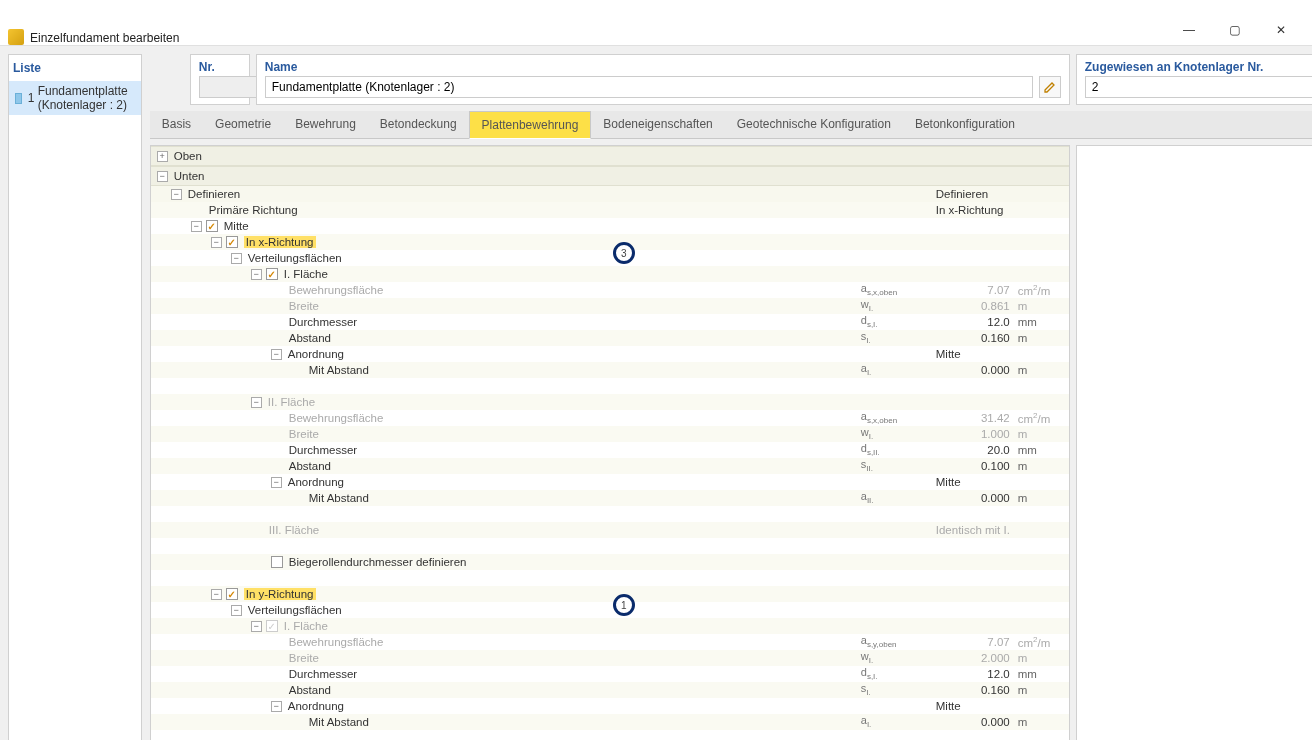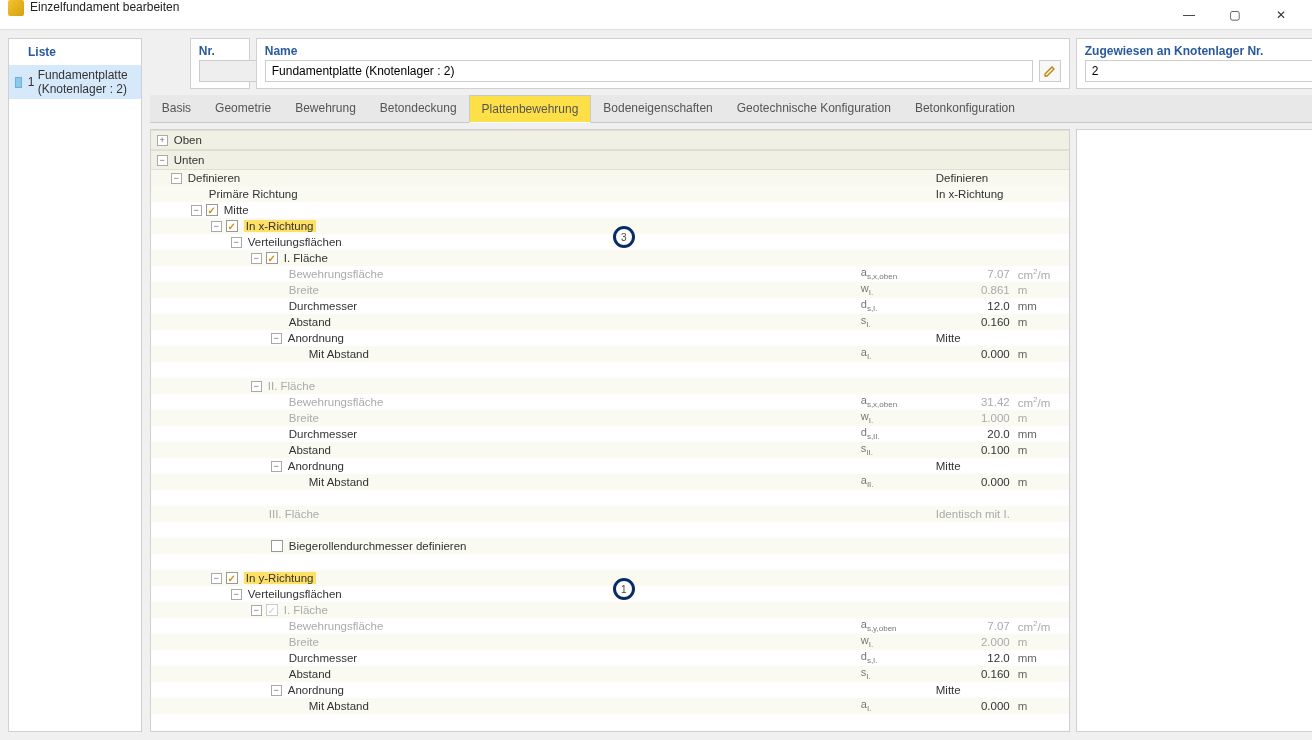--- a/index.html
+++ b/index.html
@@ -1,29 +1,29 @@
 <!DOCTYPE html>
 <html><head>
 <meta charset="utf-8">
 <style>
   * { box-sizing: border-box; margin: 0; padding: 0; }
   body { font-family: "Segoe UI", Tahoma, sans-serif; font-size: 12px; color: #333; background: #fff; overflow: hidden; }
   
-  .titlebar { height: 30px; display: flex; align-items: flex-start; padding: 0 8px; border-bottom: 1px solid #e0e0e0; }
+  .titlebar { height: 46px; display: flex; align-items: flex-end; padding: 0 8px; border-bottom: 1px solid #e0e0e0; }
   .titlebar .icon { width: 16px; height: 16px; margin-right: 6px; background: linear-gradient(135deg,#f4c430,#d4a010); border-radius: 2px; }
   .titlebar .title { flex: 1; color: #222; }
   .titlebar .winbtn { width: 46px; height: 30px; display:flex; align-items:center; justify-content:center; font-size:12px; }
   
   .outer { display:flex; height: calc(100vh - 30px); padding: 8px; gap: 8px; background:#f0f0f0; }
   
   .panel { background:#fff; border:1px solid #d0d0d0; display:flex; flex-direction:column; }
   .left-panel { width: 290px; }
   .right-panel { flex:1; display:flex; flex-direction:column; gap:6px; background:transparent; border:none; }
   
-  .panel-header { padding:6px 19px; color:#2a5a9e; font-weight:600; font-size:12px; }
+  .panel-header { padding:6px 4px; color:#2a5a9e; font-weight:600; font-size:12px; }
   
   .list-item { display:flex; align-items:center; padding:3px 6px; background:#d6e9fb; }
   .list-item .sq { width:11px; height:11px; background:#8fc7ea; border:1px solid #6bb0d8; margin-right:6px; }
   
   .toprow { display:flex; gap:6px; }
   .toprow .block { background:#fff; border:1px solid #d0d0d0; display:flex; flex-direction:column; }
   .toprow .nr { width:60px;margin-left:40px; }
   .toprow .name { flex:1; }
   .toprow .assign { width:320px; }
   .toprow .label { padding:5px 8px 2px; color:#2a5a9e; font-weight:600; font-size:12px; }

